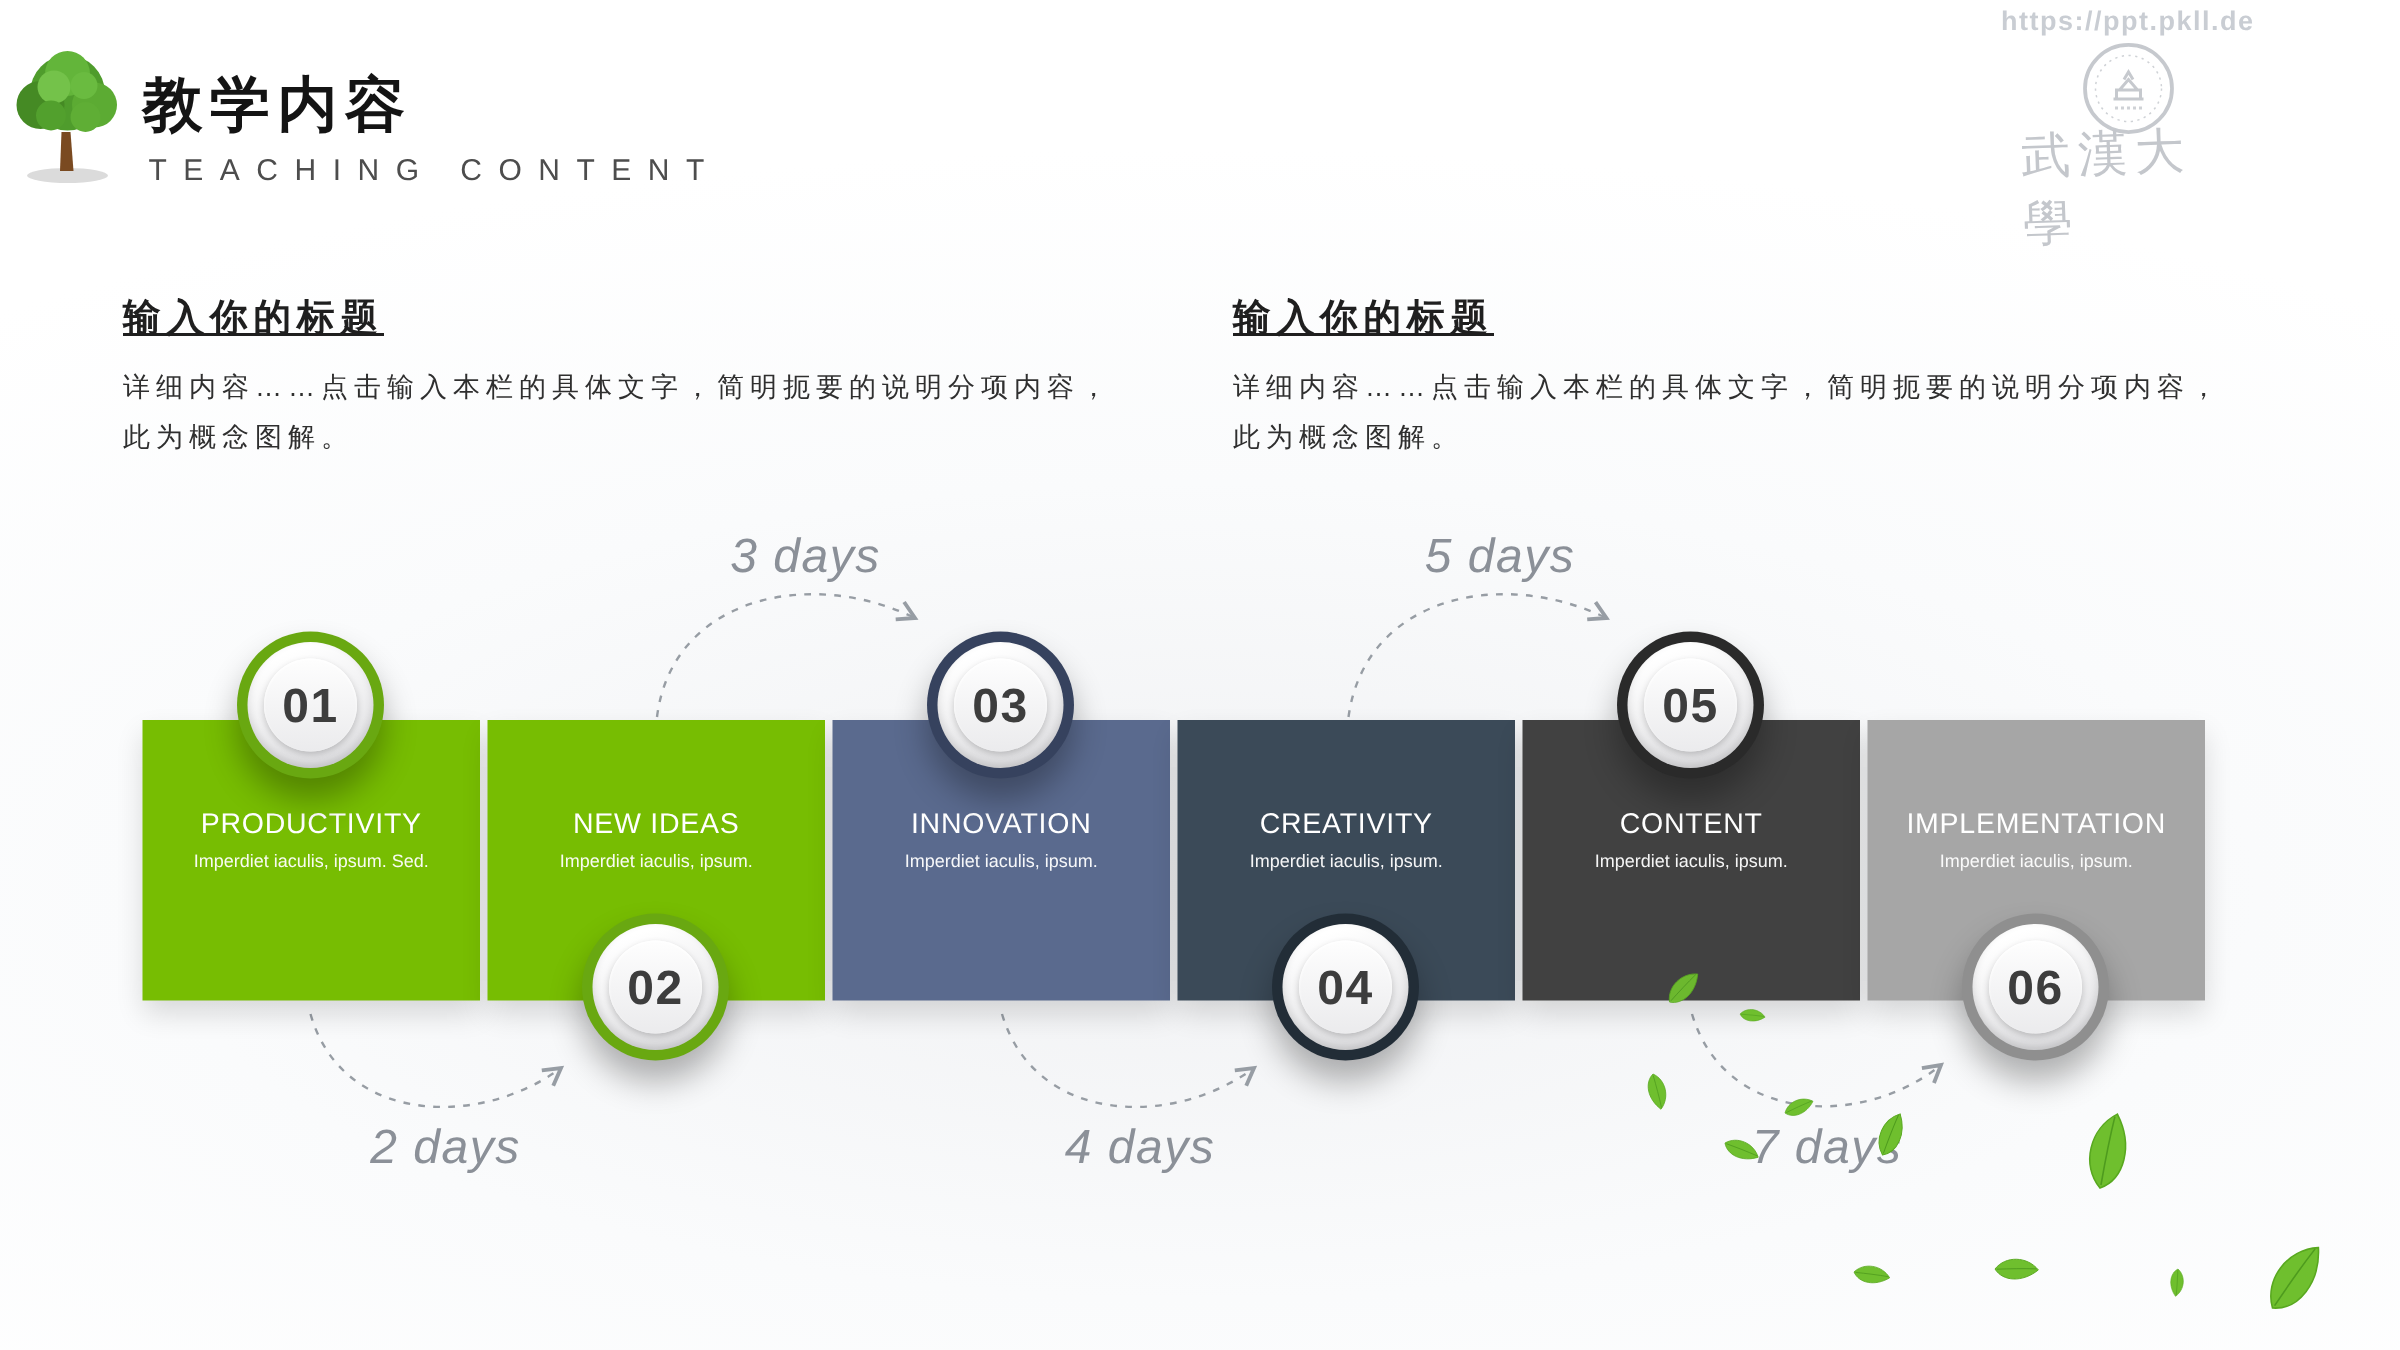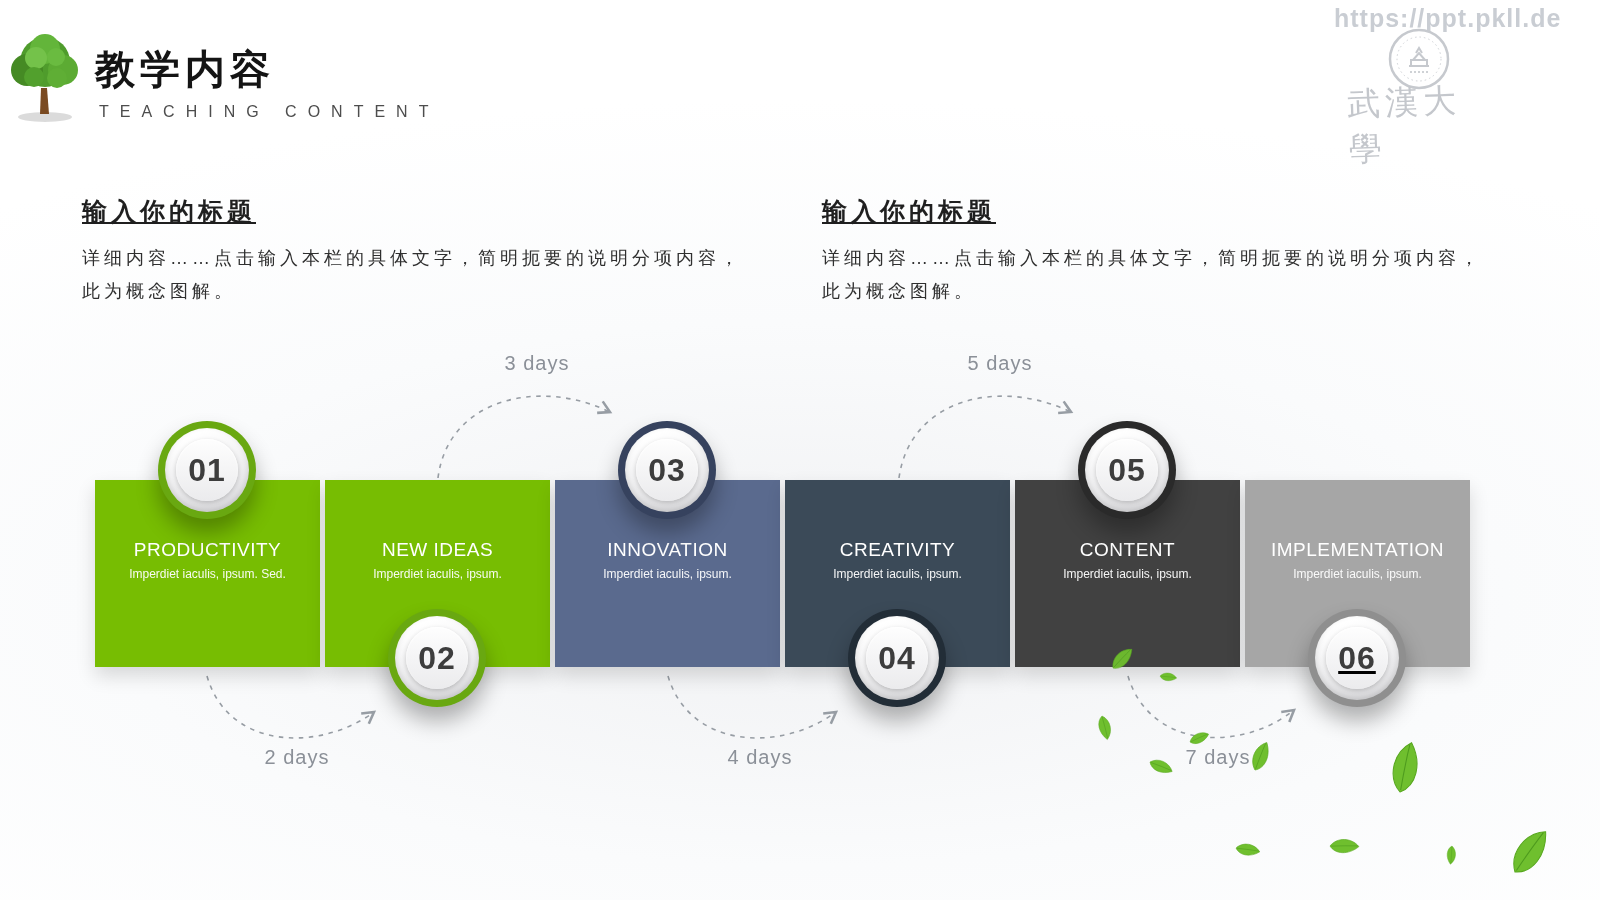--- a/index.html
+++ b/index.html
@@ -4,26 +4,26 @@
 <style>
   * { margin:0; padding:0; box-sizing:border-box; }
   html,body { width:1600px; height:900px; overflow:hidden; }
   body { font-family:"Liberation Sans","DejaVu Sans",sans-serif; background:#ffffff; }
   .stage { position:relative; width:1600px; height:900px;
            background: radial-gradient(80% 55% at 50% 66%, #f0f1f3 0%, #fafbfc 55%, #ffffff 100%); }
 
   
   .header-title { position:absolute; left:95px; top:42px; font-size:40px; font-weight:900;
                   color:#141414; letter-spacing:5px; }
-  .header-sub   { position:absolute; left:99px; top:103px; font-size:16px; font-weight:500;
+  .header-sub   { position:absolute; left:99px; top:103px; font-size:20px; font-weight:500;
                   color:#4d4d4d; letter-spacing:11px; }
   .tree { position:absolute; left:8px; top:30px; }
 
   
-  .watermark { position:absolute; left:1334px; top:4px; font-size:25px; font-weight:bold;
+  .watermark { position:absolute; left:1334px; top:4px; font-size:18px; font-weight:bold;
                color:#c9cdd3; letter-spacing:1px; }
   .seal { position:absolute; left:1386px; top:26px; }
   .logo-cn { position:absolute; left:1348px; top:80px; width:140px; font-size:33px;
              color:#c4c7cc; letter-spacing:5px; transform:rotate(-2deg); }
 
   
   .intro { position:absolute; top:195px; width:672px; }
   .intro.left  { left:82px; }
   .intro.right { left:822px; }
   .intro h2 { font-size:25px; font-weight:bold; color:#1f1f1f; letter-spacing:4px; margin-bottom:14px;text-decoration:underline; }
@@ -44,22 +44,22 @@
            display:flex; align-items:center; justify-content:center;
            box-shadow:inset 0 -3px 6px rgba(0,0,0,.14); }
   .badge-face { width:62px; height:62px; border-radius:50%;
            background:linear-gradient(180deg,#fefefe 0%,#ebebed 100%);
            box-shadow:0 2px 5px rgba(0,0,0,.20), inset 0 1px 2px #ffffff;
            display:flex; align-items:center; justify-content:center;
            font-size:32px; font-weight:bold; color:#3d3d3d; letter-spacing:1px; }
 
   
   .arrows { position:absolute; left:0; top:0; z-index:1; pointer-events:none; }
-  .day-label { position:absolute; transform:translateX(-50%); font-size:20px; color:#8b9098;
-               letter-spacing:1px; z-index:1; }
+  .day-label { position:absolute; transform:translateX(-50%); font-size:32px; color:#8b9098;
+               letter-spacing:1px; z-index:1;font-style:italic; }
 
   .leaves { position:absolute; left:0; top:0; z-index:4; pointer-events:none; }
 </style>
 </head>
 <body>
 
 <div class="stage">
 
   <svg class="tree" width="74" height="94" viewBox="0 0 74 94">
     <ellipse cx="37" cy="87" rx="27" ry="5" fill="rgba(0,0,0,.14)"></ellipse>
@@ -158,21 +158,21 @@
   <div class="badge" style="left: 848px; top: 609px; --c: #3b4a58; --ring: #222d37;">
     <div class="badge-white">
         <div class="badge-face">04</div>
       </div>
   </div>
   <div class="badge" style="left: 1078px; top: 421px; --c: #414141; --ring: #2a2a2a;">
     <div class="badge-white">
         <div class="badge-face">05</div>
       </div>
   </div>
-  <div class="badge" style="left: 1308px; top: 609px; text-decoration: underline; --c: #a6a6a6; --ring: #8f8f8f;">
+  <div class="badge" style="left: 1308px; top: 609px; --c: #a6a6a6; --ring: #8f8f8f;">
     <div class="badge-white">
         <div class="badge-face">06</div>
       </div>
   </div>
 
   <svg class="leaves" width="1600" height="900" viewBox="0 0 1600 900">
     <defs>
       <g id="leaf">
         <path d="M0,0 C10,-16 34,-18 48,-4 C32,12 10,13 0,0 Z" fill="#6fbf2e" stroke="#58a81f" stroke-width="1"></path>
         <path d="M2,0 C16,-2 32,-4 46,-5" fill="none" stroke="#4e9b1e" stroke-width="1"></path>

